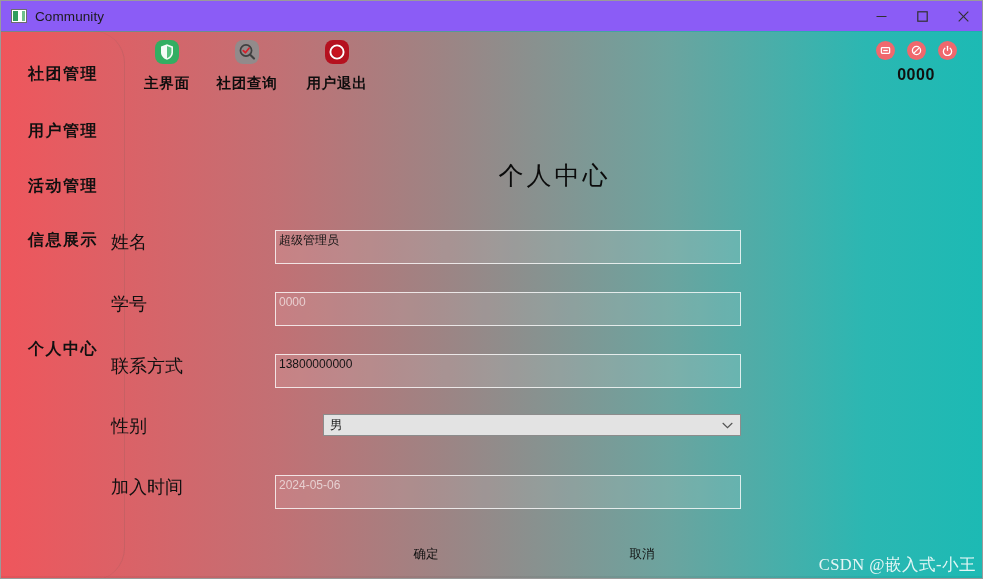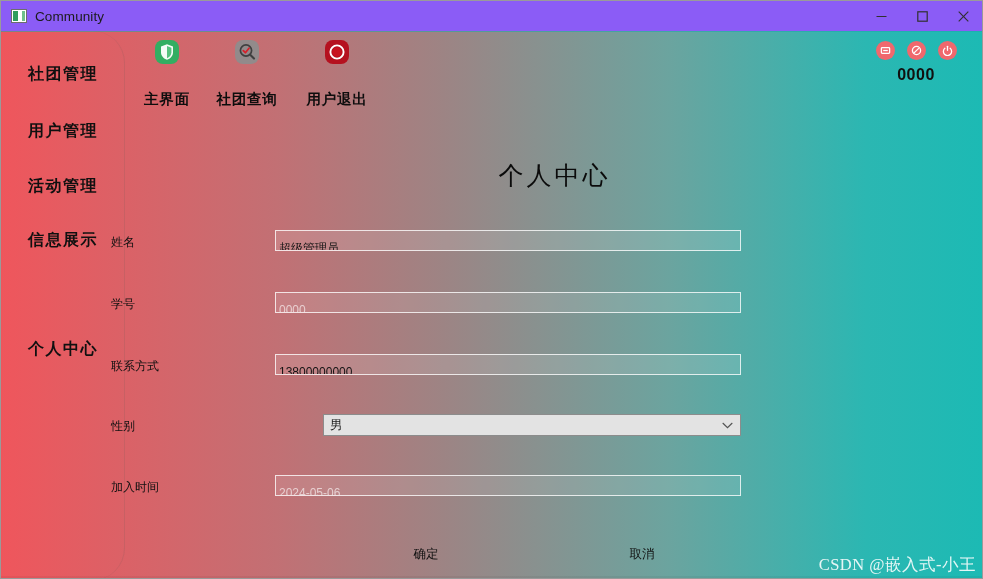--- a/index.html
+++ b/index.html
@@ -151,21 +151,21 @@
     cursor: default;
   }
   .tool-icon {
     width: 28px;
     height: 28px;
     display: flex;
     align-items: center;
     justify-content: center;
   }
   .tool-label {
-    margin-top: 24px;
+    margin-top: 8px;
     font-family: "Liberation Serif", "DejaVu Serif", serif;
     font-weight: bold;
     font-size: 14.5px;
     color: #0d0d0d;
     letter-spacing: 0.8px;
     white-space: nowrap;
   }
 
   
   .status-cluster {
@@ -218,35 +218,35 @@
     left: 0;
     width: 983px;
     height: 24px;
   }
   .field-label {
     position: absolute;
     left: 110px;
     top: 0;
     height: 24px;
     line-height: 24px;
-    font-size: 12px;
+    font-size: 18px;
     color: #101010;
     white-space: nowrap;
   }
   .field-input {
     position: absolute;
     top: 0;
-    height: 21px;
+    height: 34px;
     box-sizing: border-box;
     background: rgba(255,255,255,0.12);
     border: 1px solid rgba(255,255,255,0.78);
     font-family: "Liberation Sans", sans-serif;
     font-size: 12px;
     color: #141414;
-    padding: 8px 3px;
+    padding: 0 3px;
     line-height: 19px;
     white-space: nowrap;
     overflow: hidden;
     outline: none;
   }
   .field-input.readonly {
     color: rgba(255,255,255,0.62);
     background: rgba(255,255,255,0.10);
   }
   .field-select {

